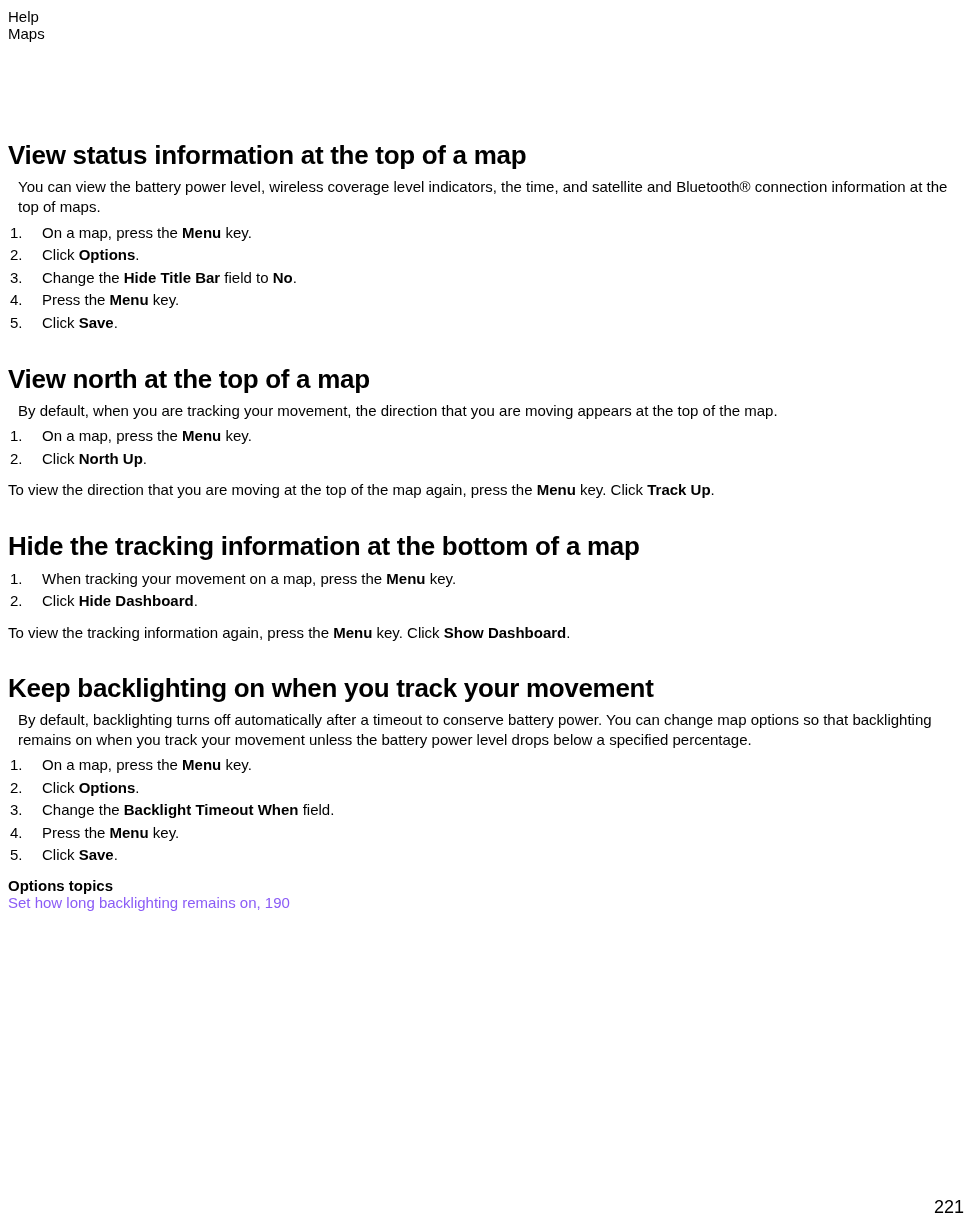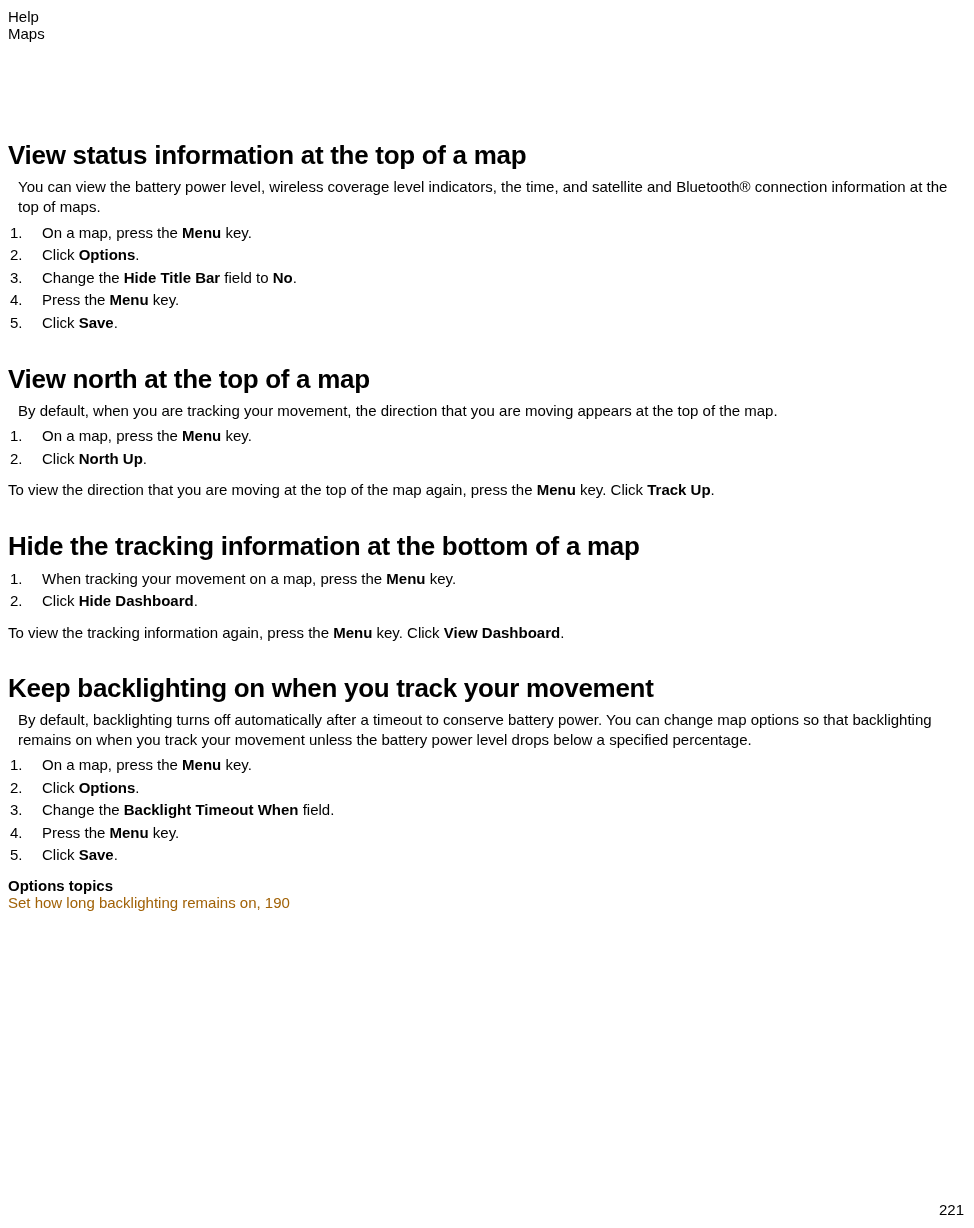--- a/index.html
+++ b/index.html
@@ -73,28 +73,28 @@
     width: 24px;
   }
   b { font-weight: 700; }
   .related-label {
     font-size: 15px;
     font-weight: 700;
     margin: 10px 0 0 0;
   }
   .related-link {
     font-size: 15px;
-    color: #a16207;
+    color: #8b5cf6;
     margin: 0;
   }
   .footer-page {
     position: absolute;
     bottom: 10px;
     right: 10px;
-    font-size: 15px;
+    font-size: 18px;
     margin-left: 30px;
   }
 </style>
 </head>
 <body>
 
 <div class="page">
 
   <div class="header">
     <span>Help</span>
@@ -124,21 +124,21 @@
       </ol>
       <p class="note"><span>To view the direction that you are moving at the top of the map again, press the </span><b>Menu</b><span> key. Click </span><b>Track Up</b><span>.</span></p>
     </div>
 
     <div class="section">
       <h2 class="section-title">Hide the tracking information at the bottom of a map</h2>
       <ol class="steps">
         <li><span>When tracking your movement on a map, press the </span><b>Menu</b><span> key.</span></li>
         <li><span>Click </span><b>Hide Dashboard</b><span>.</span></li>
       </ol>
-      <p class="note"><span>To view the tracking information again, press the </span><b>Menu</b><span> key. Click </span><b>View Dashboard</b><span>.</span></p>
+      <p class="note"><span>To view the tracking information again, press the </span><b>Menu</b><span> key. Click </span><b>Show Dashboard</b><span>.</span></p>
     </div>
 
     <div class="section">
       <h2 class="section-title">Keep backlighting on when you track your movement</h2>
       <p class="intro">By default, backlighting turns off automatically after a timeout to conserve battery power. You can change map options so that backlighting remains on when you track your movement unless the battery power level drops below a specified percentage.</p>
       <ol class="steps">
         <li><span>On a map, press the </span><b>Menu</b><span> key.</span></li>
         <li><span>Click </span><b>Options</b><span>.</span></li>
         <li><span>Change the </span><b>Backlight Timeout When</b><span> field.</span></li>
         <li><span>Press the </span><b>Menu</b><span> key.</span></li>

